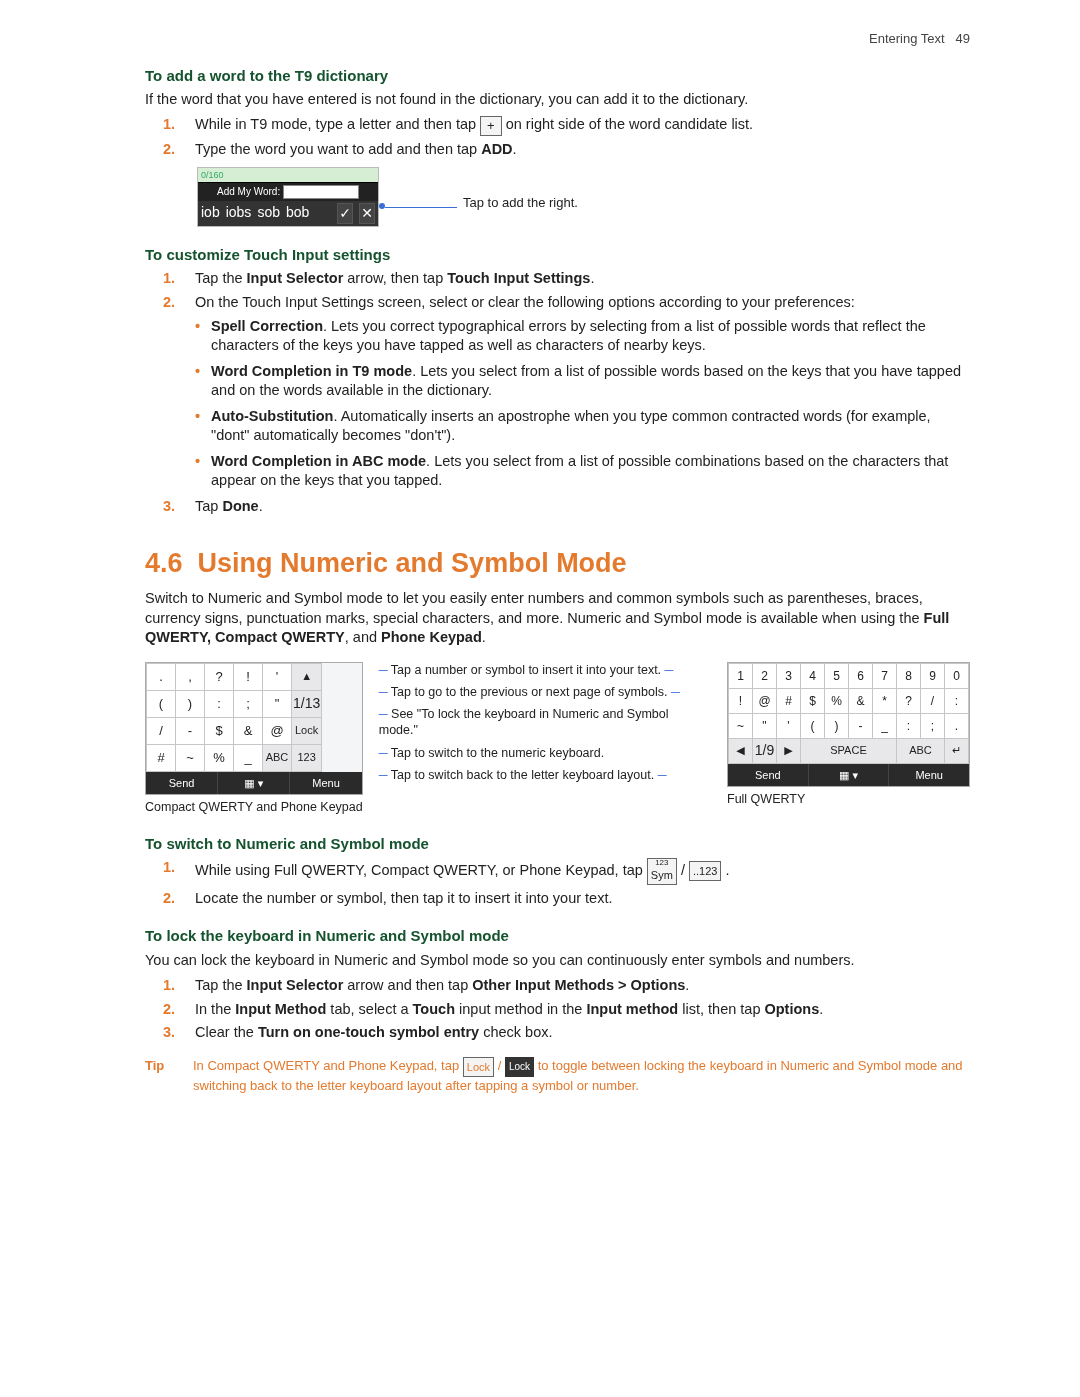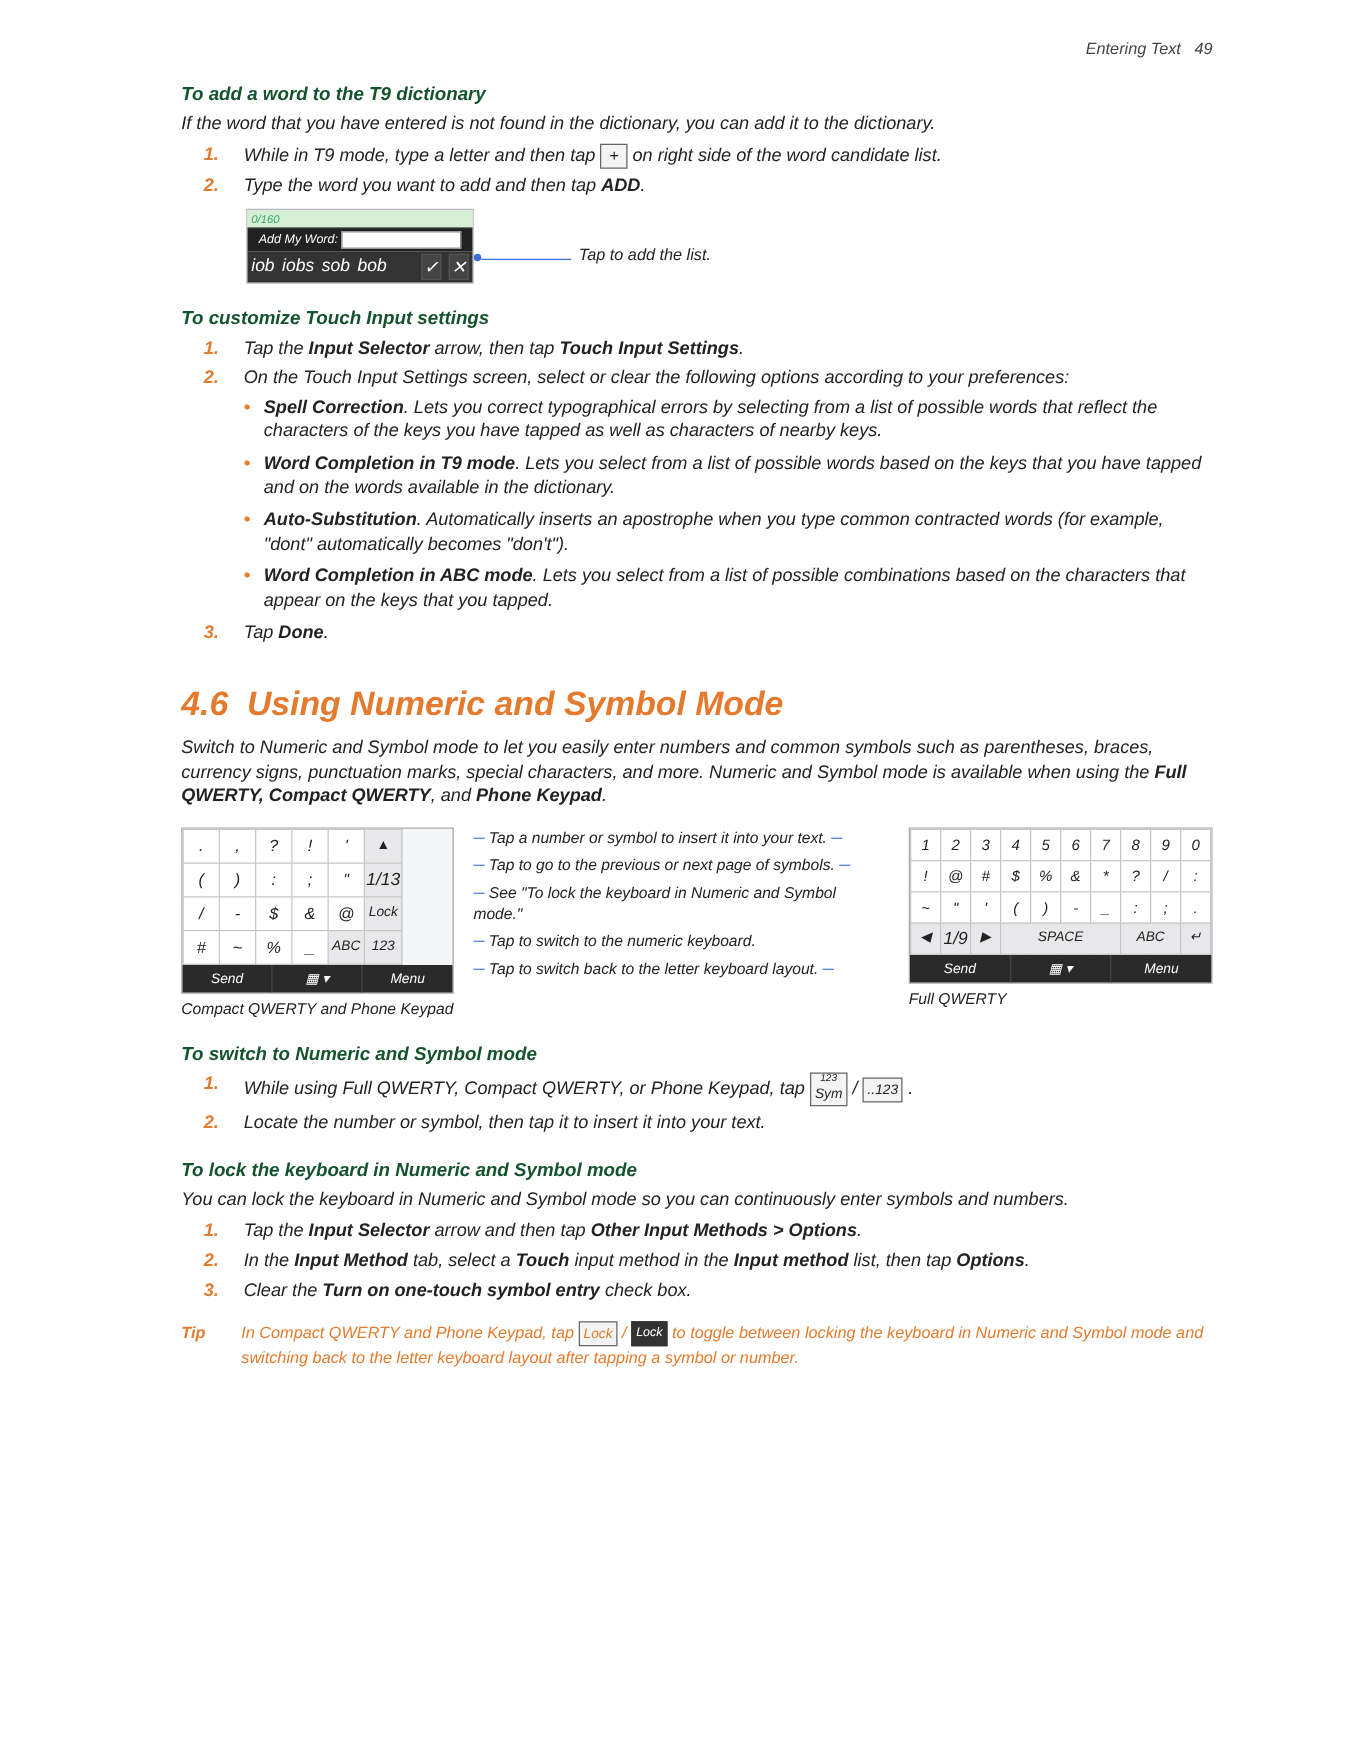--- a/index.html
+++ b/index.html
@@ -6,21 +6,20 @@
     font-family: "Segoe UI", "Myriad Pro", Arial, sans-serif;
     font-size: 14.5px;
     color: #222;
     margin: 0;
     background: #fff;
     width: 1080px;
     line-height: 1.35;
   }
   .page {
     padding: 30px 110px 40px 145px;
-    font-style: italic;
   }
   .running-head {
     text-align: right;
     font-size: 13px;
     color: #444;
     margin-bottom: 18px;
   }
   .h-blue {
     color: #14532d;
     font-weight: bold;
@@ -94,21 +93,21 @@
     align-items: center;
     gap: 0;
   }
   .addword-shot {
     width: 180px;
     border: 1px solid #bbb;
     background: #fff;
     font-size: 10px;
   }
   .aw-top { background:#d6eed4; border-bottom:1px solid #000000; font-size:9px; padding:1px 3px; color:#3a6;}
-  .aw-mid { background:#222;color:#fff;padding:2px 9px;display:flex;gap:3px;}
+  .aw-mid { background:#222;color:#fff;padding:2px 19px;display:flex;gap:3px;}
   .aw-mid .field{background:#fff;color:#000;flex:1;border:1px solid #888;height:12px;}
   .aw-bot { background:#333;color:#fff;padding:2px 3px;display:flex;gap:6px;font-size:14px;}
   .aw-bot .sq{border:1px solid #555;background:#444;width:14px;text-align:center;}
   .callout-line1{border-top:1px solid #3a6fd8;width:72px;margin-top:20px;}
   .callout-dot{width:6px;height:6px;border-radius:50%;background:#3a6fd8;margin-top:17px;}
   .callout-txt1{font-size:13px;margin-top:12px;margin-left:6px;}
 
   
   .kbwrap { margin: 14px 0 10px 0; display:flex; gap:16px; align-items:flex-start; font-size:13px;}
   .kb { border:1px solid #aaa;background:#f4f5f6;}
@@ -166,21 +165,21 @@
         <span>iobs</span>
         <span>sob</span>
         <span>bob</span>
         <span style="flex:1"></span>
         <span class="sq">✓</span>
         <span class="sq">✕</span>
       </div>
     </div>
     <div class="callout-dot"></div>
     <div class="callout-line1"></div>
-    <div class="callout-txt1">Tap to add the list.</div>
+    <div class="callout-txt1">Tap to add the right.</div>
   </div>
 
   <div class="h-blue">To customize Touch Input settings</div>
   <ol class="num">
     <li><span class="marker">1.</span>
       <span>Tap the </span><span class="bold">Input Selector</span><span> arrow, then tap </span><span class="bold">Touch Input Settings</span><span>.</span>
     </li>
     <li><span class="marker">2.</span>
       <span>On the Touch Input Settings screen, select or clear the following options according to your preferences:</span>
       <ul class="bullets">

